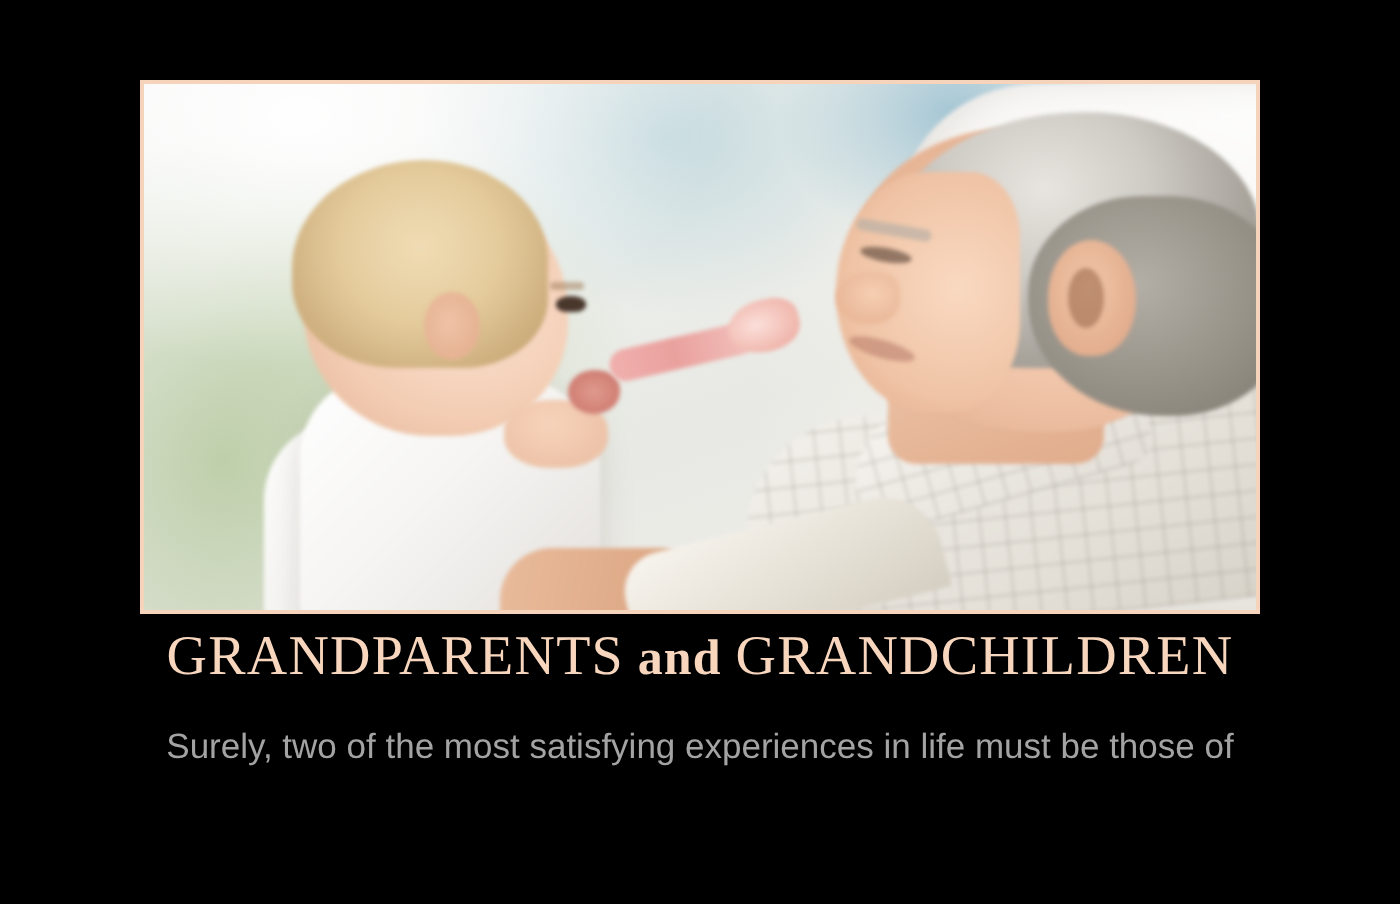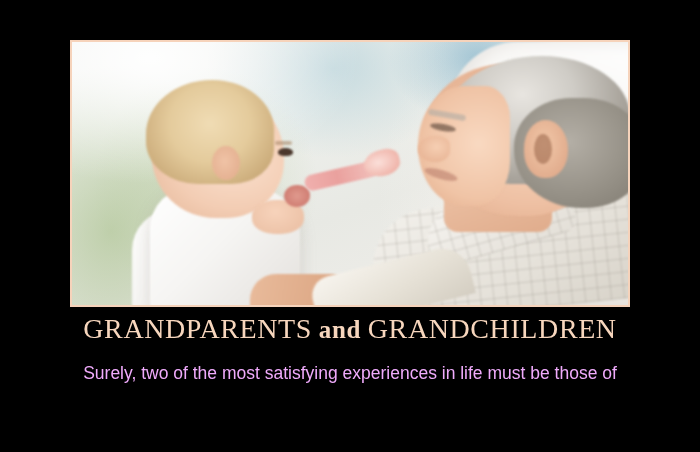--- a/index.html
+++ b/index.html
@@ -290,21 +290,21 @@
   }
   #title .bold-and {
     font-weight:bold;
     font-size:25px;
   }
 
   #quote {
     position:absolute;
     left:18px; right:18px; top:362px;
     text-align:center;
-    color:#f0abfc;
+    color:#a3a3a3;
     font-family:"Liberation Sans", "DejaVu Sans", sans-serif;
     font-size:17.5px;
     line-height:23px;
     font-weight:400;
   }
 </style>
 </head>
 <body>
 
 <div id="poster">

